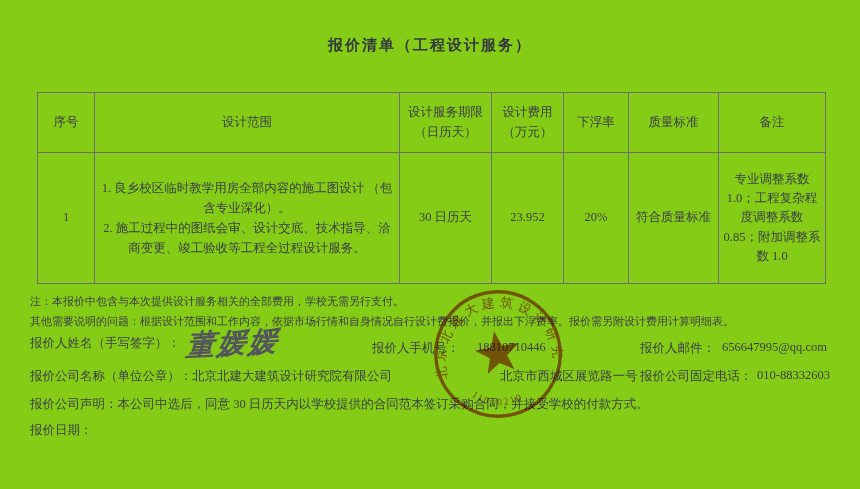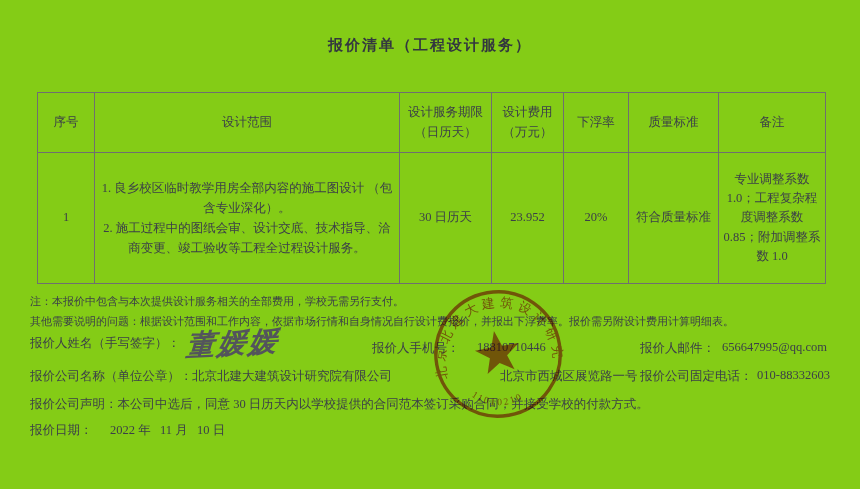--- a/index.html
+++ b/index.html
@@ -129,21 +129,20 @@
 
   <span class="abs field-label" style="left:30px;top:368px;">报价公司名称（单位公章）：</span>
   <span class="abs field-value" style="left:192px;top:368px;">北京北建大建筑设计研究院有限公司</span>
   <span class="abs field-value" style="left:500px;top:368px;">北京市西城区展览路一号</span>
   <span class="abs field-label" style="left:640px;top:368px;">报价公司固定电话：</span>
   <span class="abs field-value" style="left:757px;top:368px;">010-88332603</span>
 
   <span class="abs field-label" style="left:30px;top:396px;">报价公司声明：本公司中选后，同意 30 日历天内以学校提供的合同范本签订采购合同，并接受学校的付款方式。</span>
 
   <span class="abs field-label" style="left:30px;top:422px;">报价日期：</span>
-  <span class="abs field-value" style="left:110px;top:422px;">2022 年   11 月   10 日</span>
 
   <svg class="seal" viewBox="0 0 140 140">
     <defs>
       <path id="sealArcTop" d="M 15,88 A 56,56 0 1 1 125,88" fill="none"></path>
       <path id="sealArcBottom" d="M 32,104 A 48,48 0 0 0 108,104" fill="none"></path>
     </defs>
     <circle cx="70" cy="70" r="64" fill="none" stroke-width="3.5" stroke="#cf4439"></circle>
     <polygon points="70,46 75.6,62.3 92.8,62.6 79.0,72.9 84.1,88.4 70,79.5 55.9,88.4 61.0,72.9 47.2,62.6 64.4,62.3" fill="#cf4439"></polygon>
     <text font-size="13.2" letter-spacing="4.6" fill="#cf4439">
       <textPath href="#sealArcTop" startOffset="1%">北京北建大建筑设计研究院有限公司</textPath>

